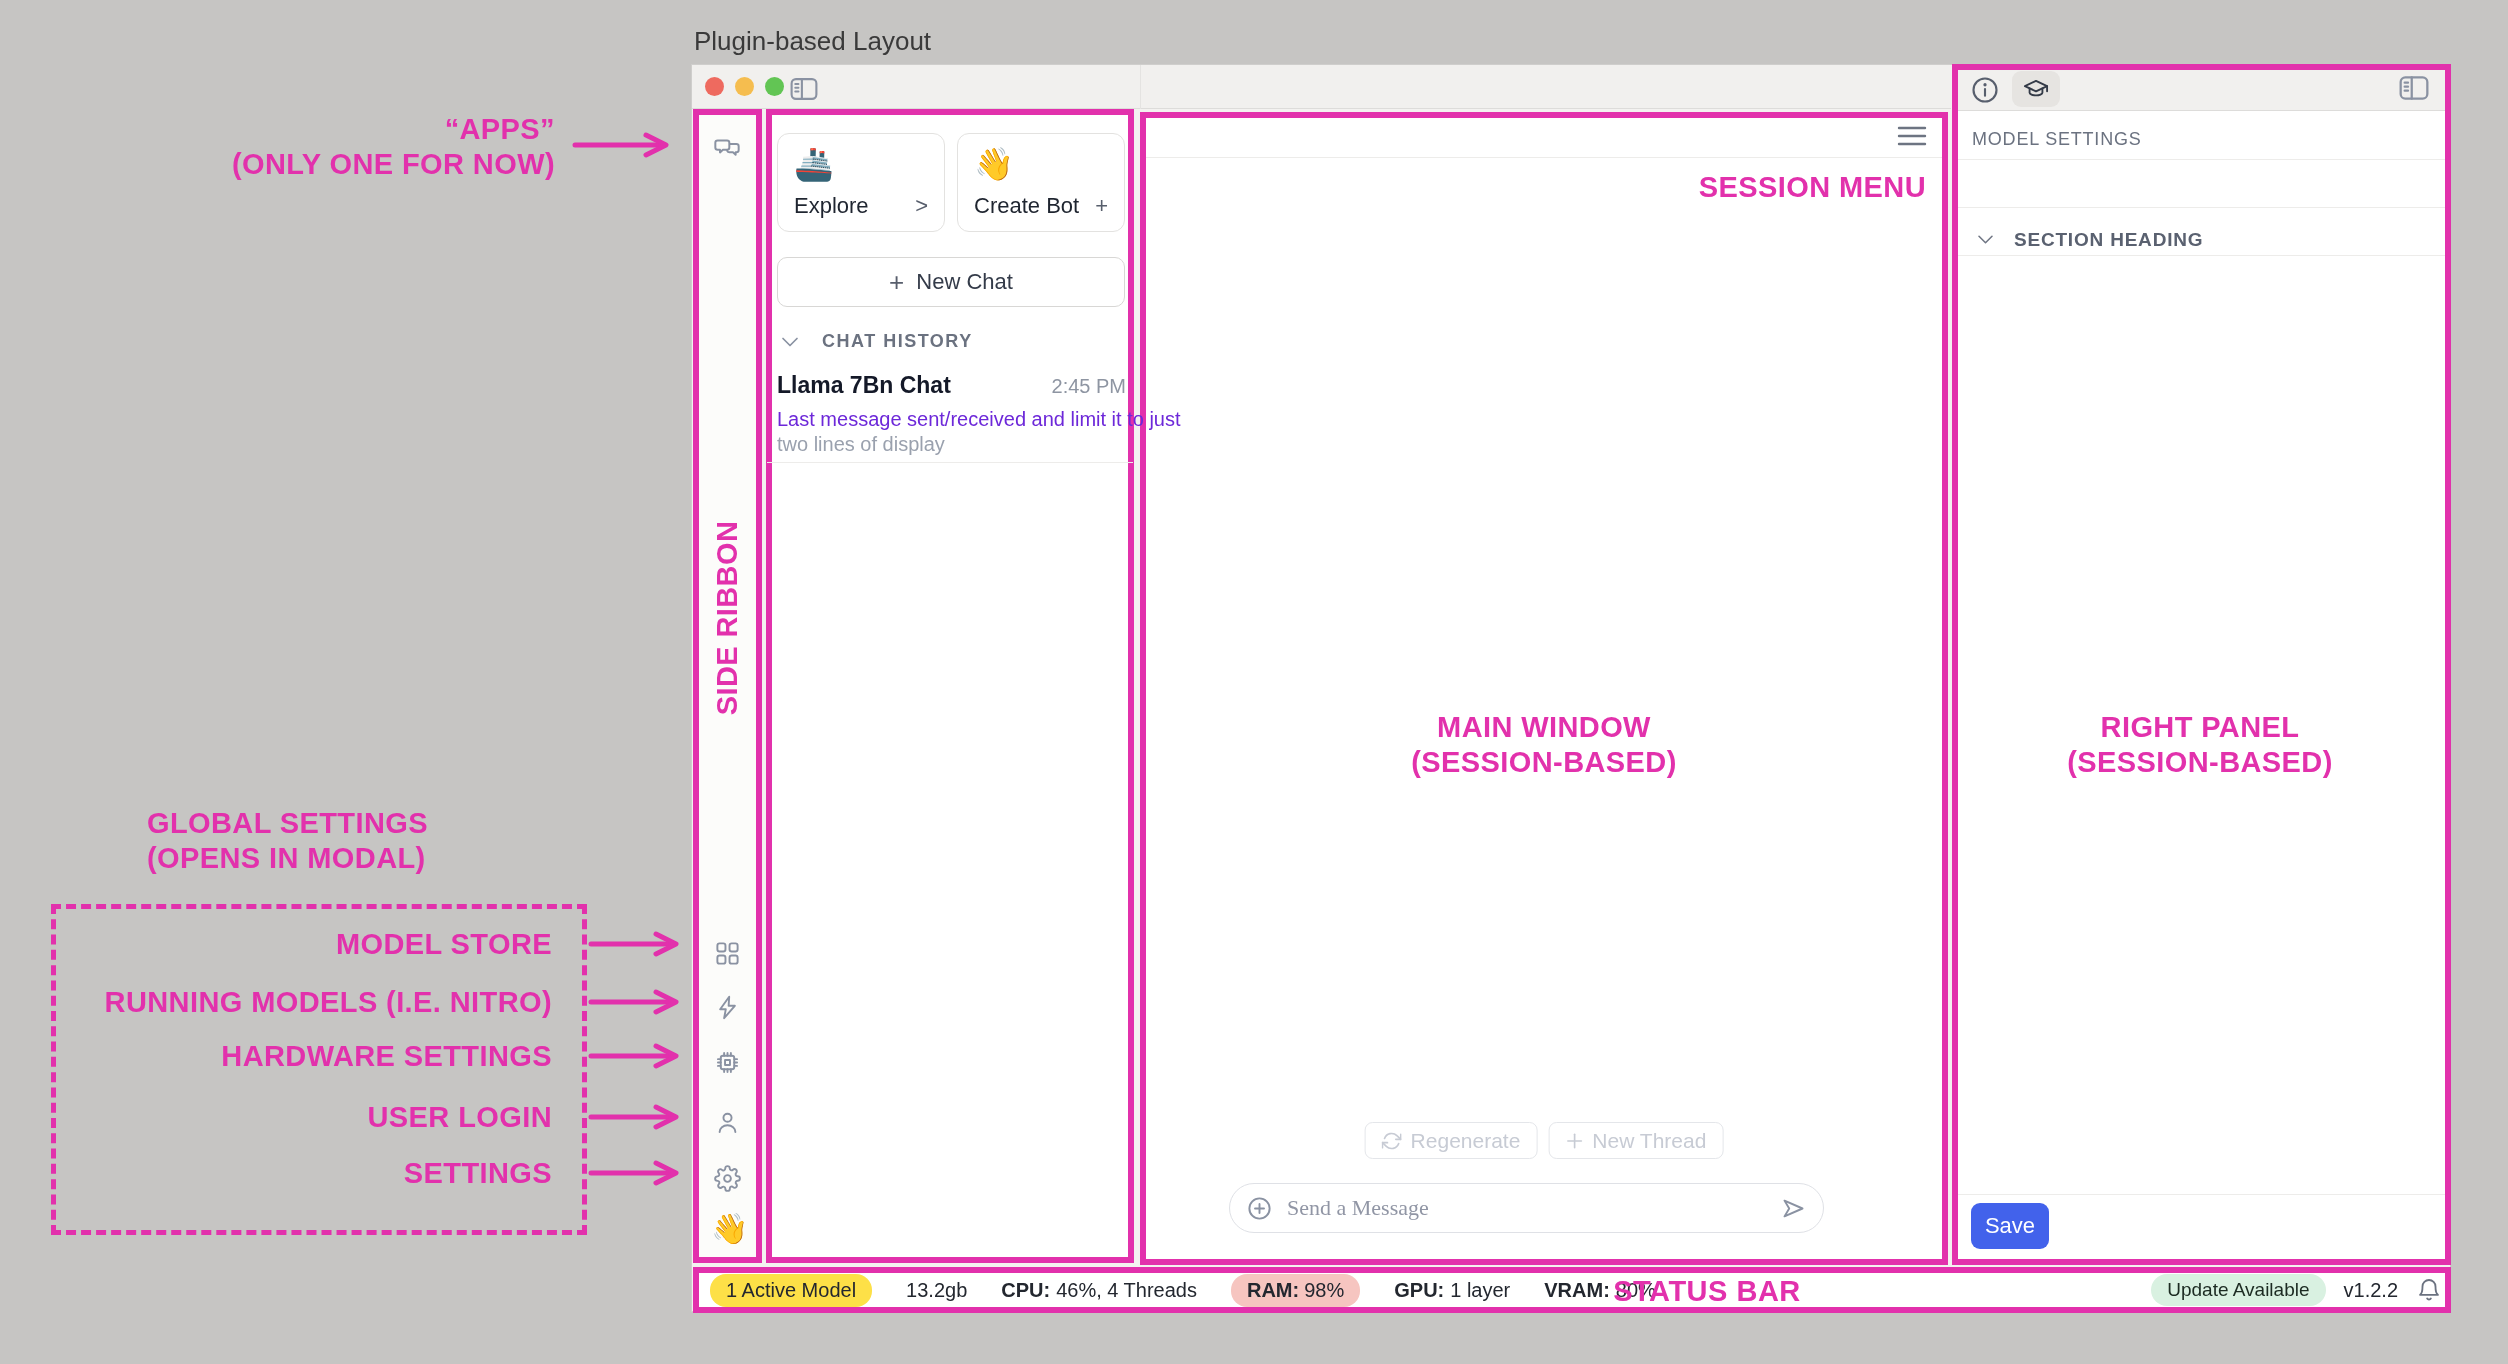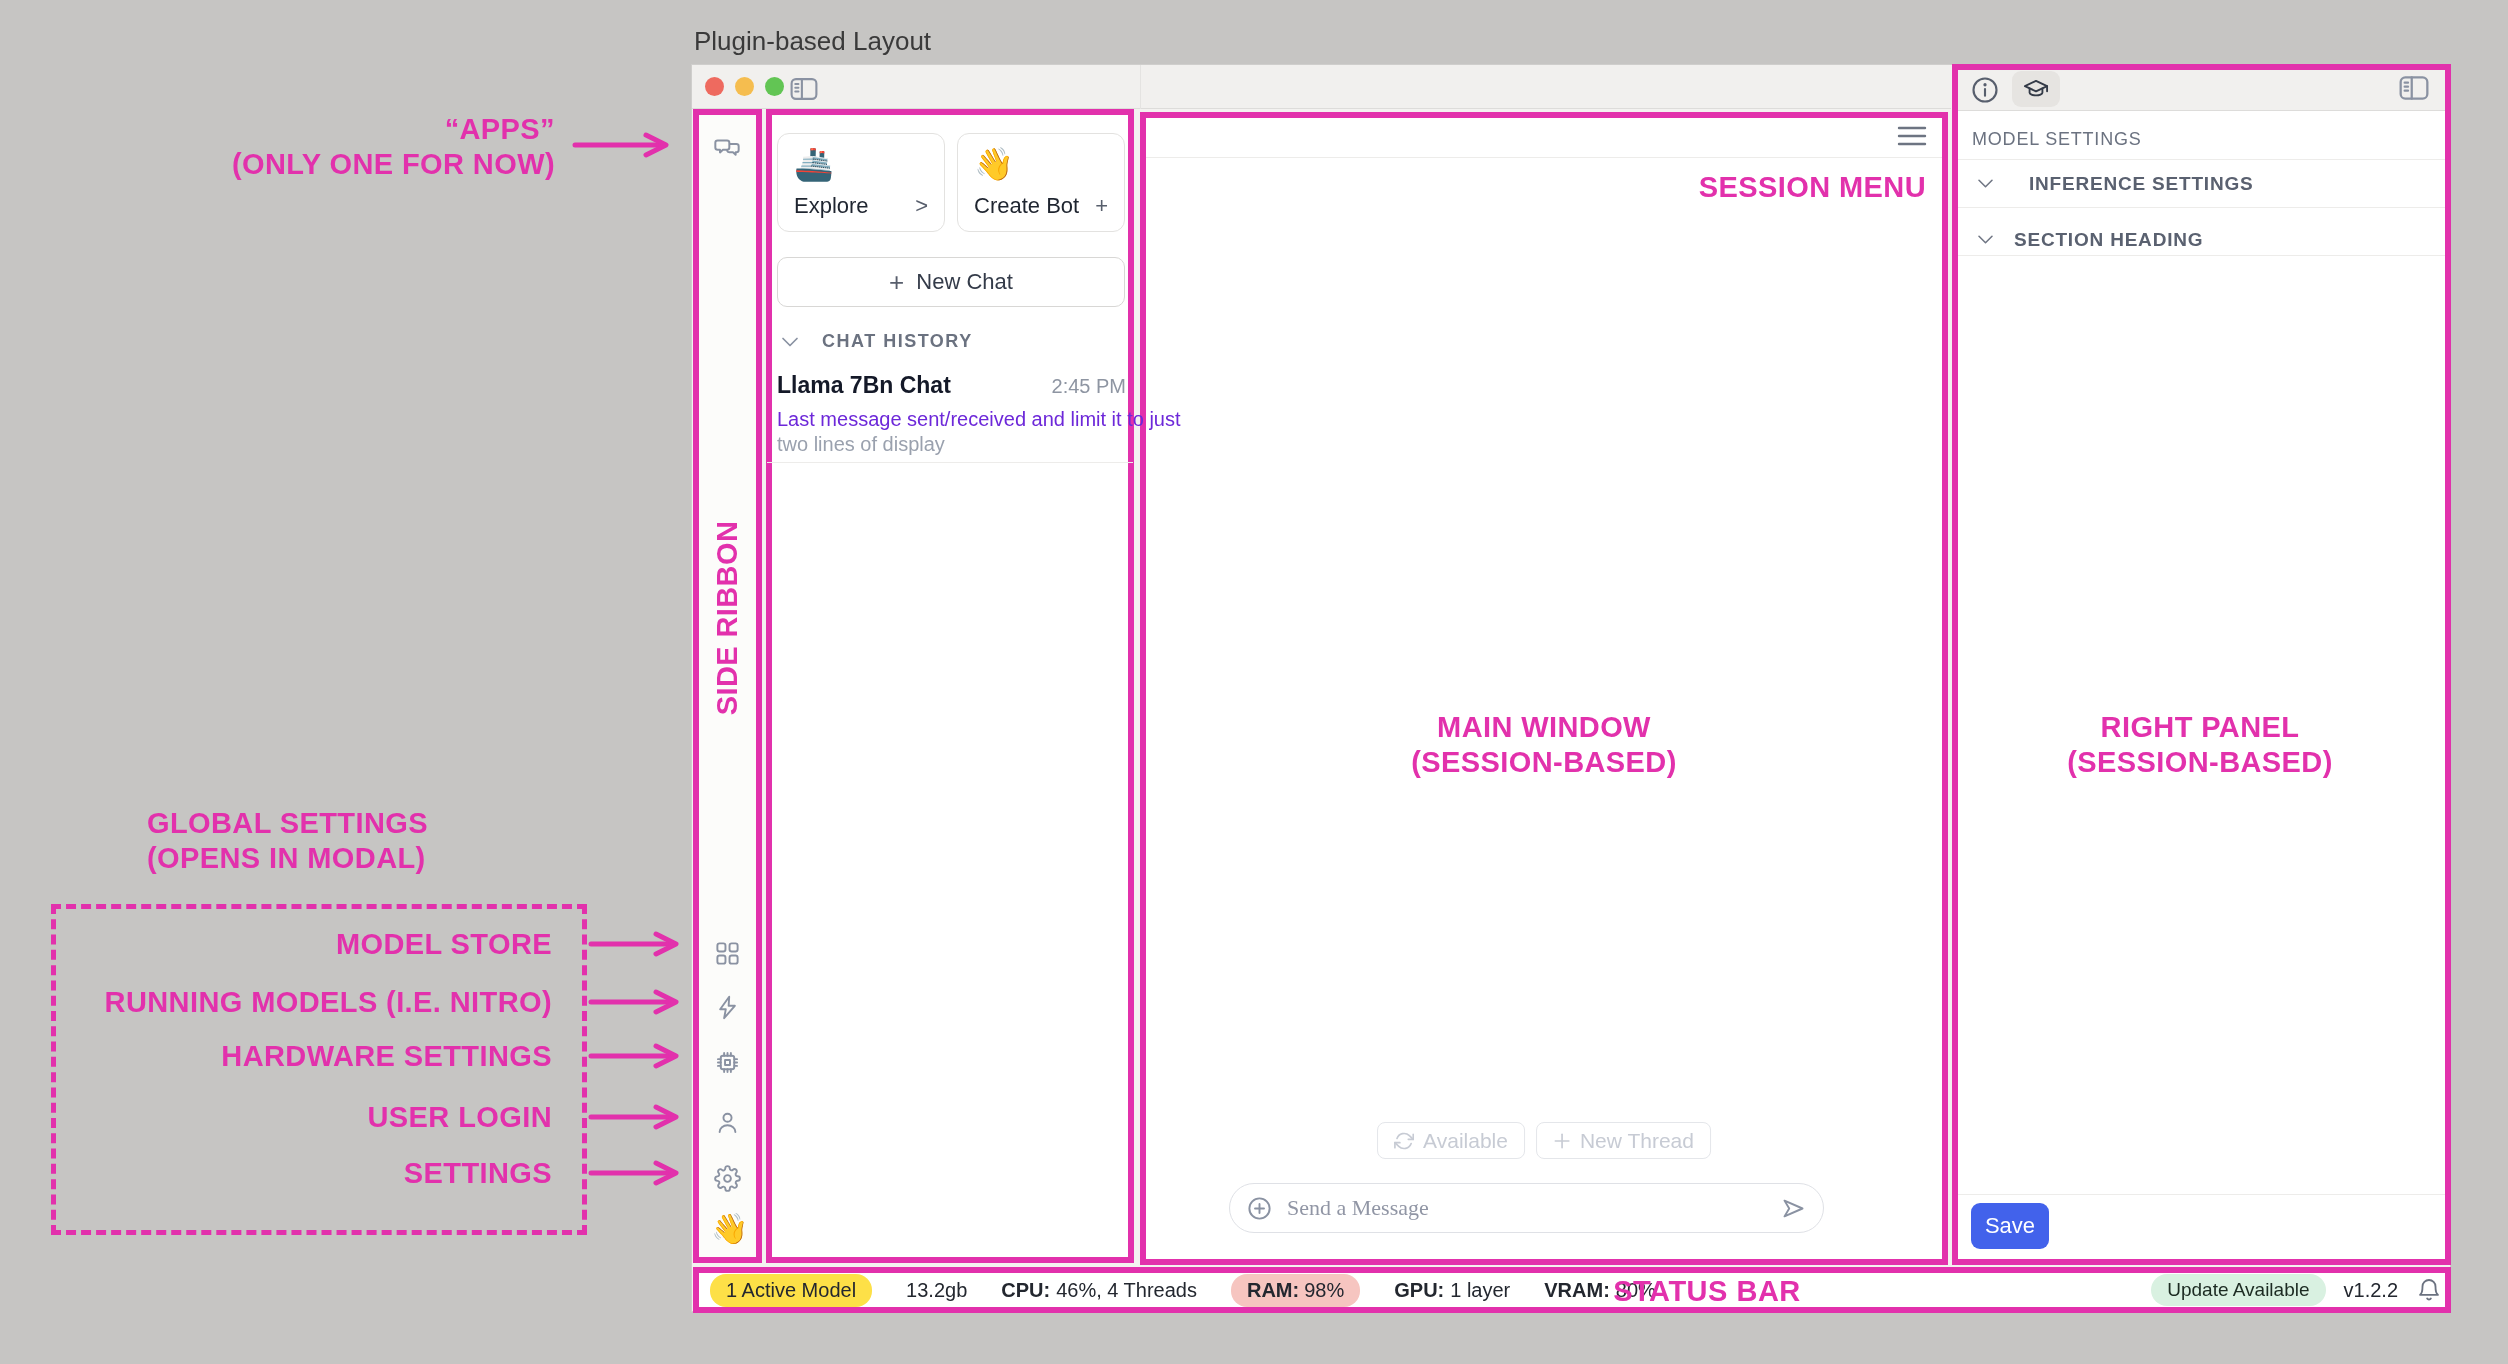--- a/index.html
+++ b/index.html
@@ -225,21 +225,21 @@
         <line x1="3" y1="20" x2="29" y2="20"></line>
       </svg>
   </div>
   <div class="abs" id="ghost-btns">
     <div class="ghost">
       <svg width="20" height="20" viewBox="0 0 24 24" style="stroke:#C7CBD4;fill:none;stroke-width:2;stroke-linecap:round;stroke-linejoin:round;">
           <path d="M23 4v6h-6"></path>
           <path d="M1 20v-6h6"></path>
           <path d="M3.51 9a9 9 0 0 1 14.85-3.36L23 10M1 14l4.64 4.36A9 9 0 0 0 20.49 15"></path>
         </svg>
-      <span>Available</span>
+      <span>Regenerate</span>
     </div>
     <div class="ghost">
       <svg width="18" height="18" viewBox="0 0 24 24" style="stroke:#C7CBD4;fill:none;stroke-width:2.2;stroke-linecap:round;">
           <line x1="12" y1="3" x2="12" y2="21"></line>
           <line x1="3" y1="12" x2="21" y2="12"></line>
         </svg>
       <span>New Thread</span>
     </div>
   </div>
   <div class="abs" id="msg-input">
@@ -274,26 +274,20 @@
     <svg class="ic" width="32" height="28" viewBox="0 0 24 21">
         <rect x="2" y="2.5" width="20" height="16" rx="3.5"></rect>
         <line x1="10.3" y1="2.5" x2="10.3" y2="18.5"></line>
         <line x1="5" y1="6.5" x2="7.5" y2="6.5"></line>
         <line x1="5" y1="9.5" x2="7.5" y2="9.5"></line>
         <line x1="5" y1="12.5" x2="7.5" y2="12.5"></line>
       </svg>
   </div>
   <div class="abs" id="rp-title">MODEL SETTINGS</div>
   <div class="abs rp-line" style="top:159px;"></div>
-  <div class="abs rp-row" style="top:160px;">
-    <svg class="ic" width="19" height="13" viewBox="0 0 20 14" style="stroke:#707684;">
-        <polyline points="3,3.5 10,10.5 17,3.5"></polyline>
-      </svg>
-    <span class="lbl">INFERENCE SETTINGS</span>
-  </div>
   <div class="abs rp-line" style="top:207px;"></div>
   <div class="abs rp-row" style="top:216px;gap:19px;">
     <svg class="ic" width="19" height="13" viewBox="0 0 20 14" style="stroke:#707684;">
         <polyline points="3,3.5 10,10.5 17,3.5"></polyline>
       </svg>
     <span class="lbl">SECTION HEADING</span>
   </div>
   <div class="abs rp-line" style="top:255px;"></div>
   <div class="abs" id="save-line"></div>
   <button class="abs" id="save-btn">Save</button>

